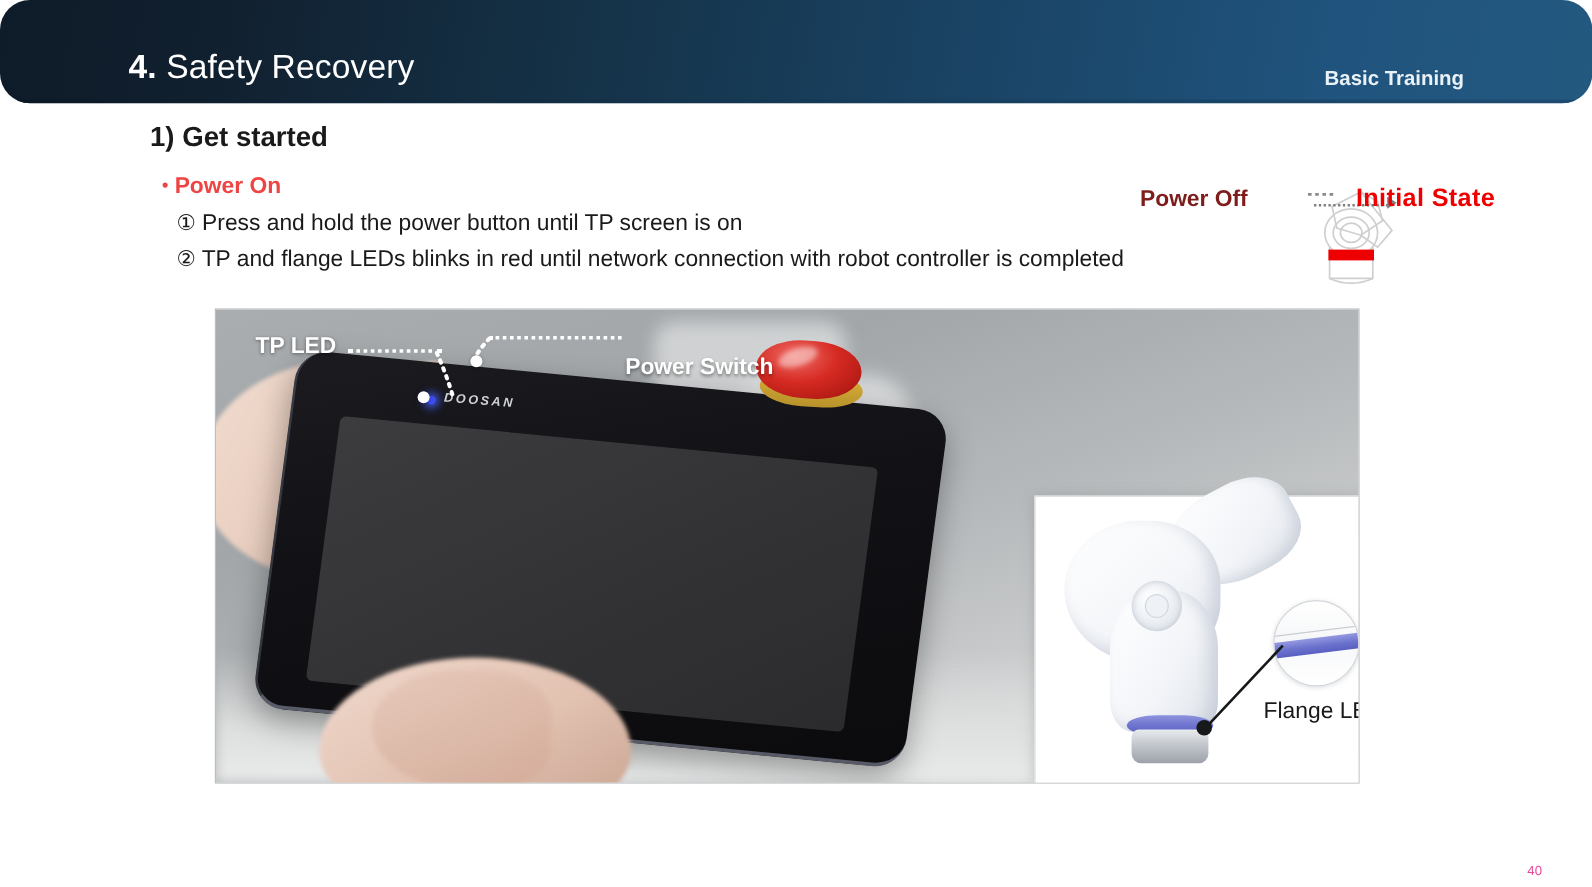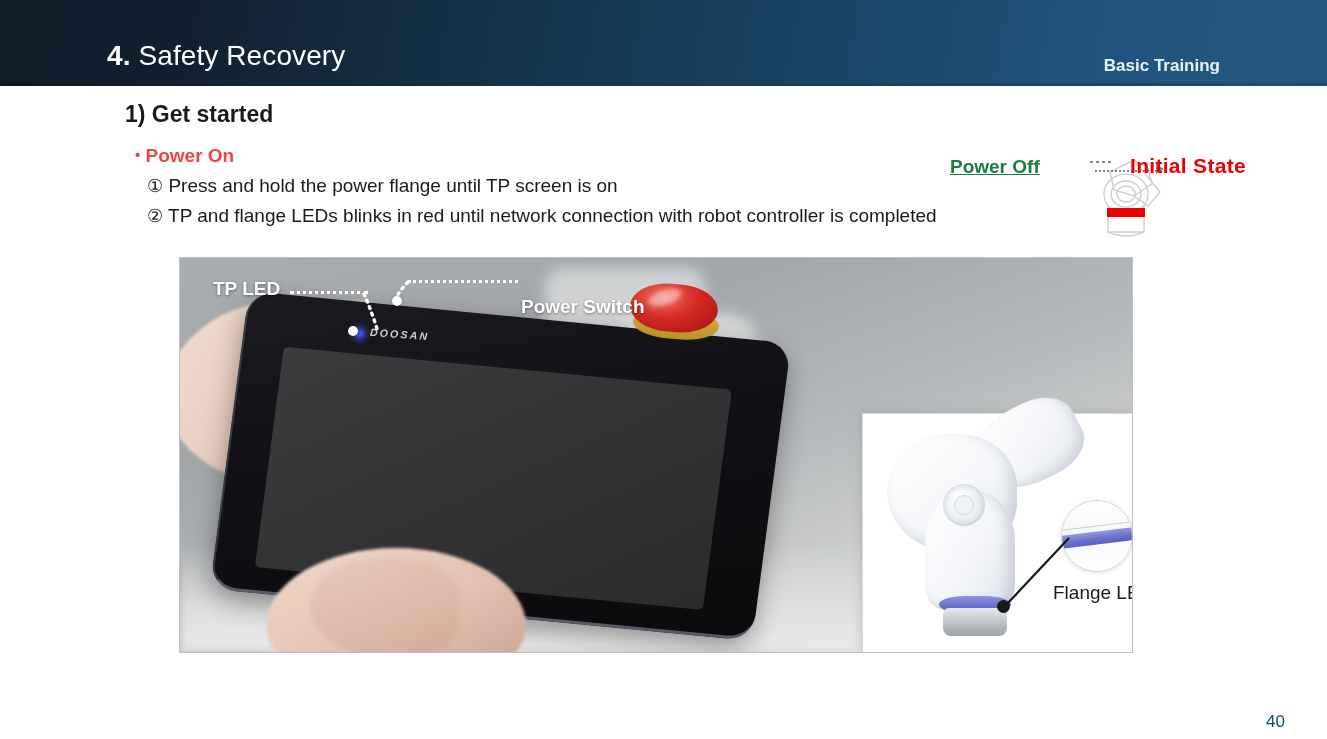--- a/index.html
+++ b/index.html
@@ -7,20 +7,21 @@
               font-family:"Liberation Sans", sans-serif; }
 
   .slide { position:relative; width:1327px; height:739px; background:#fff; }
 
   
   .header {
     position:absolute; left:0; top:0; width:1327px; height:86px;
     background:linear-gradient(100deg,#0e1b29 0%, #11202f 14%, #153349 38%,
                                #1a4466 62%, #20547e 84%, #23587f 100%);
     overflow:hidden;
+    border-radius:25px;
   }
   .header:after{
     content:""; position:absolute; left:0; bottom:0; width:100%; height:3px;
     background:linear-gradient(90deg,#0b1622 0%, #163b58 55%, #1d4a6e 100%);
     opacity:.85;
   }
   .header-title {
     position:absolute; left:107px; top:40px;
     color:#ffffff; font-size:28px; letter-spacing:.1px; white-space:nowrap;
   }
@@ -46,21 +47,21 @@
     font-size:19px; font-weight:400; color:#1a1a1a; white-space:nowrap;
   }
   .step-1 { top:175px; }
   .step-2 { top:205px; }
   .step .mark { font-size:18px; }
 
   
   .state-callout { position:absolute; left:940px; top:148px; width:330px; height:105px; }
   .state-off {
     position:absolute; left:10px; top:8px;
-    font-size:19px; font-weight:bold; color:#15803d; white-space:nowrap;text-decoration:underline;
+    font-size:19px; font-weight:bold; color:#7f1d1d; white-space:nowrap;
   }
   .state-leader {
     position:absolute; left:155px; top:22px; width:62px; height:2px;
     border-top:2px dotted #808080;
   }
   .state-arrow {
     position:absolute; left:216px; top:16px; width:0; height:0;
     border-left:8px solid #808080; border-top:5px solid transparent;
     border-bottom:5px solid transparent;
   }
@@ -262,21 +263,21 @@
     border-radius:50%; background:#17181a;
   }
   .flange-caption{
     position:absolute; left:190px; top:168px;
     font-size:19px; color:#1a1a1a; white-space:nowrap;
   }
 
   
   .page-num{
     position:absolute; right:42px; bottom:7px;
-    font-size:17px; color:#0c4a6e;
+    font-size:11px; color:#ec4899;
   }
 </style>
 </head>
 <body>
 
 <div class="slide">
 
   <div class="header">
     <div class="header-title">
       <span class="num">4.</span><span class="txt"> Safety Recovery</span>
@@ -286,21 +287,21 @@
 
   <div class="section-title">1) Get started</div>
 
   <div class="bullet">
     <span class="dot">•</span>
     <span>Power On</span>
   </div>
 
   <div class="step step-1">
     <span class="mark">①</span>
-    <span>Press and hold the power flange until TP screen is on</span>
+    <span>Press and hold the power button until TP screen is on</span>
   </div>
   <div class="step step-2">
     <span class="mark">②</span>
     <span>TP and flange LEDs blinks in red until network connection with robot controller is completed</span>
   </div>
 
   <div class="state-callout">
     <svg class="state-robot" viewBox="0 0 90 98">
       <g fill="none" stroke="#cfcfcf" stroke-width="1.4">
         <path d="M20 18 L44 6 L58 14 L62 30 L44 42 L24 36 Z"></path>

